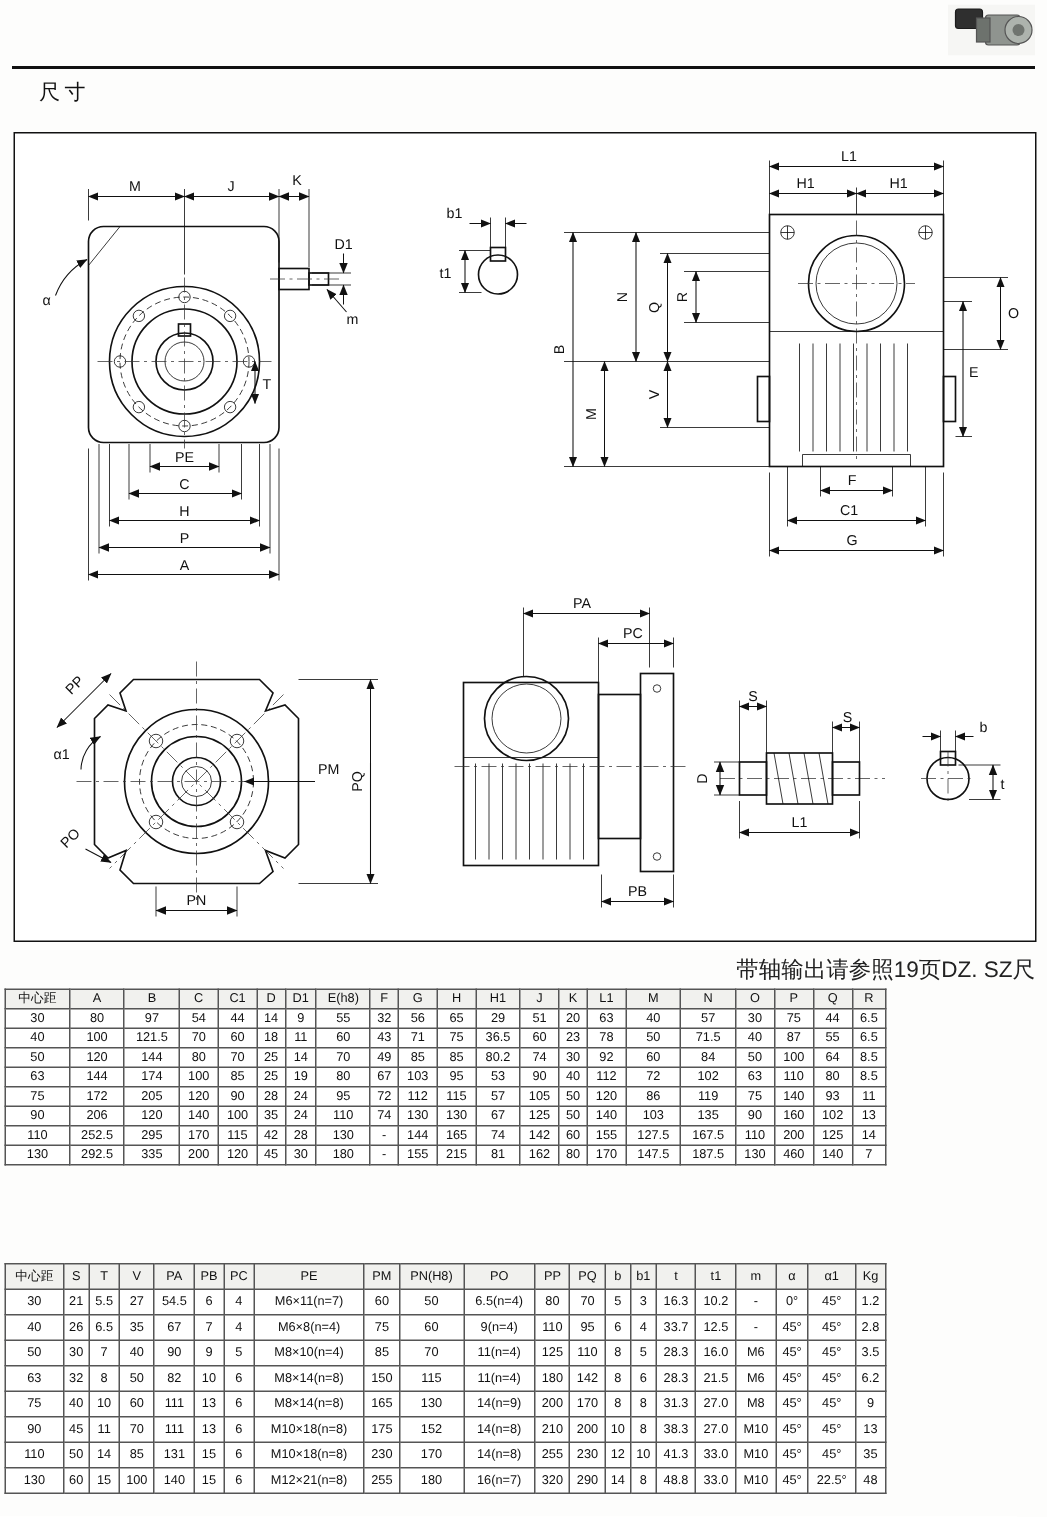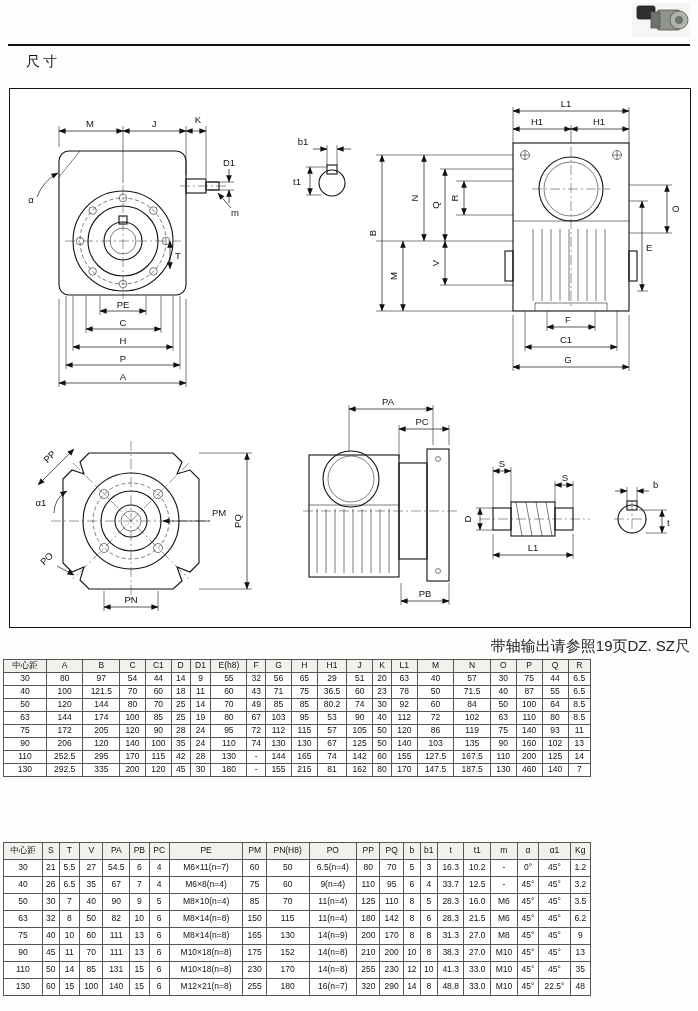--- a/index.html
+++ b/index.html
@@ -604,21 +604,21 @@
           <td>9(n=4)</td>
           <td>110</td>
           <td>95</td>
           <td>6</td>
           <td>4</td>
           <td>33.7</td>
           <td>12.5</td>
           <td>-</td>
           <td>45°</td>
           <td>45°</td>
-          <td>3.2</td>
+          <td>2.8</td>
         </tr>
         <tr>
           <td>50</td>
           <td>30</td>
           <td>7</td>
           <td>40</td>
           <td>90</td>
           <td>9</td>
           <td>5</td>
           <td>M8×10(n=4)</td>

